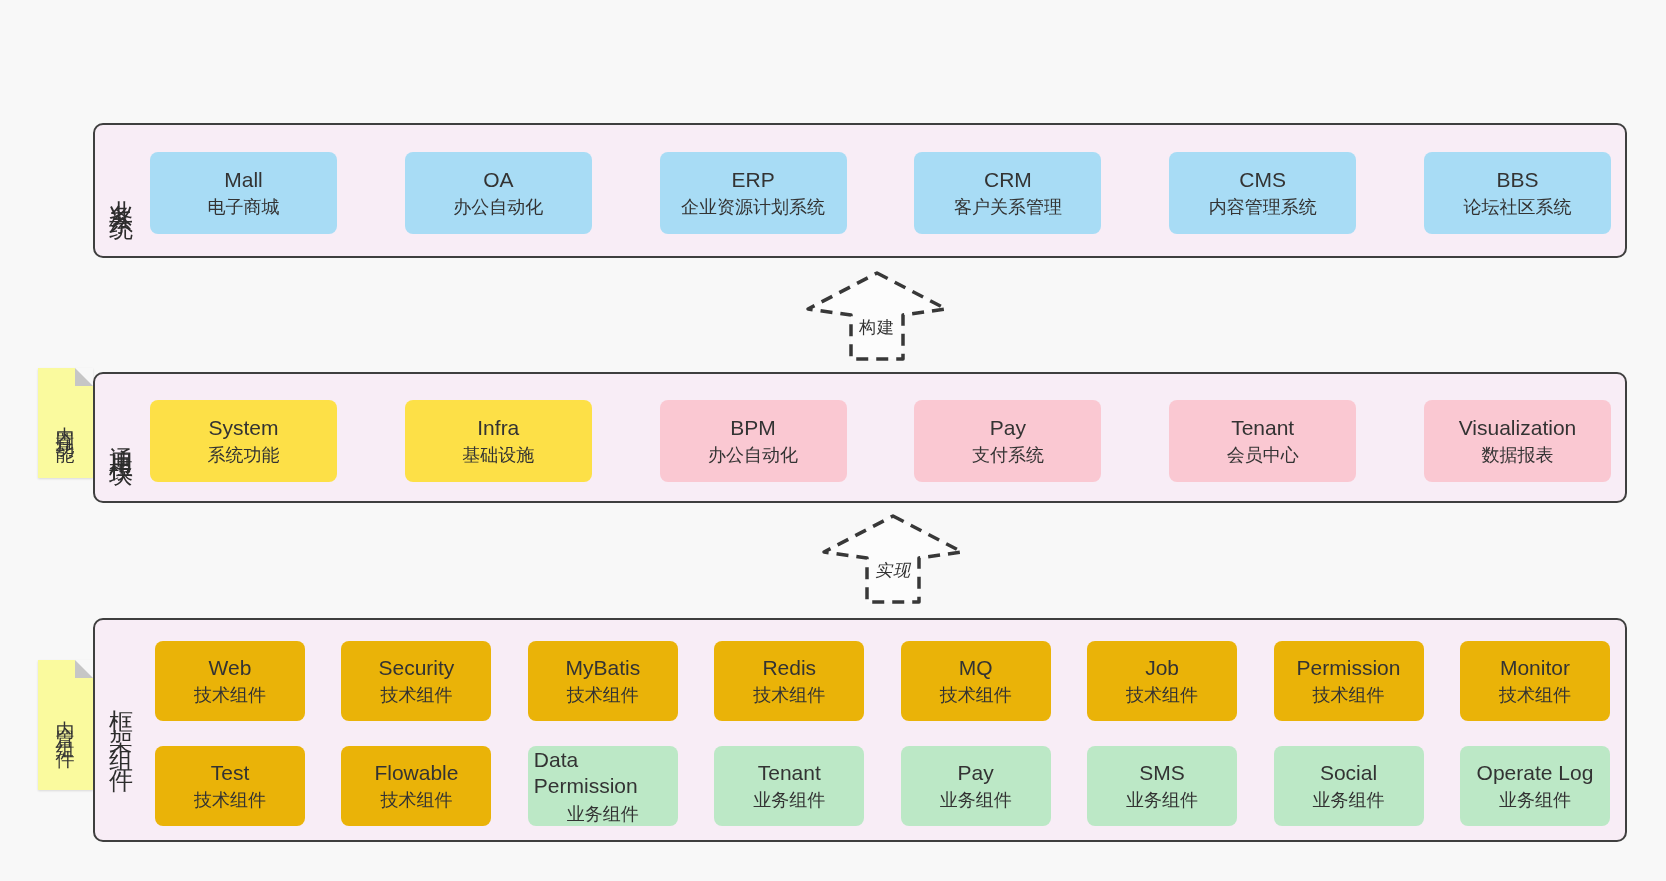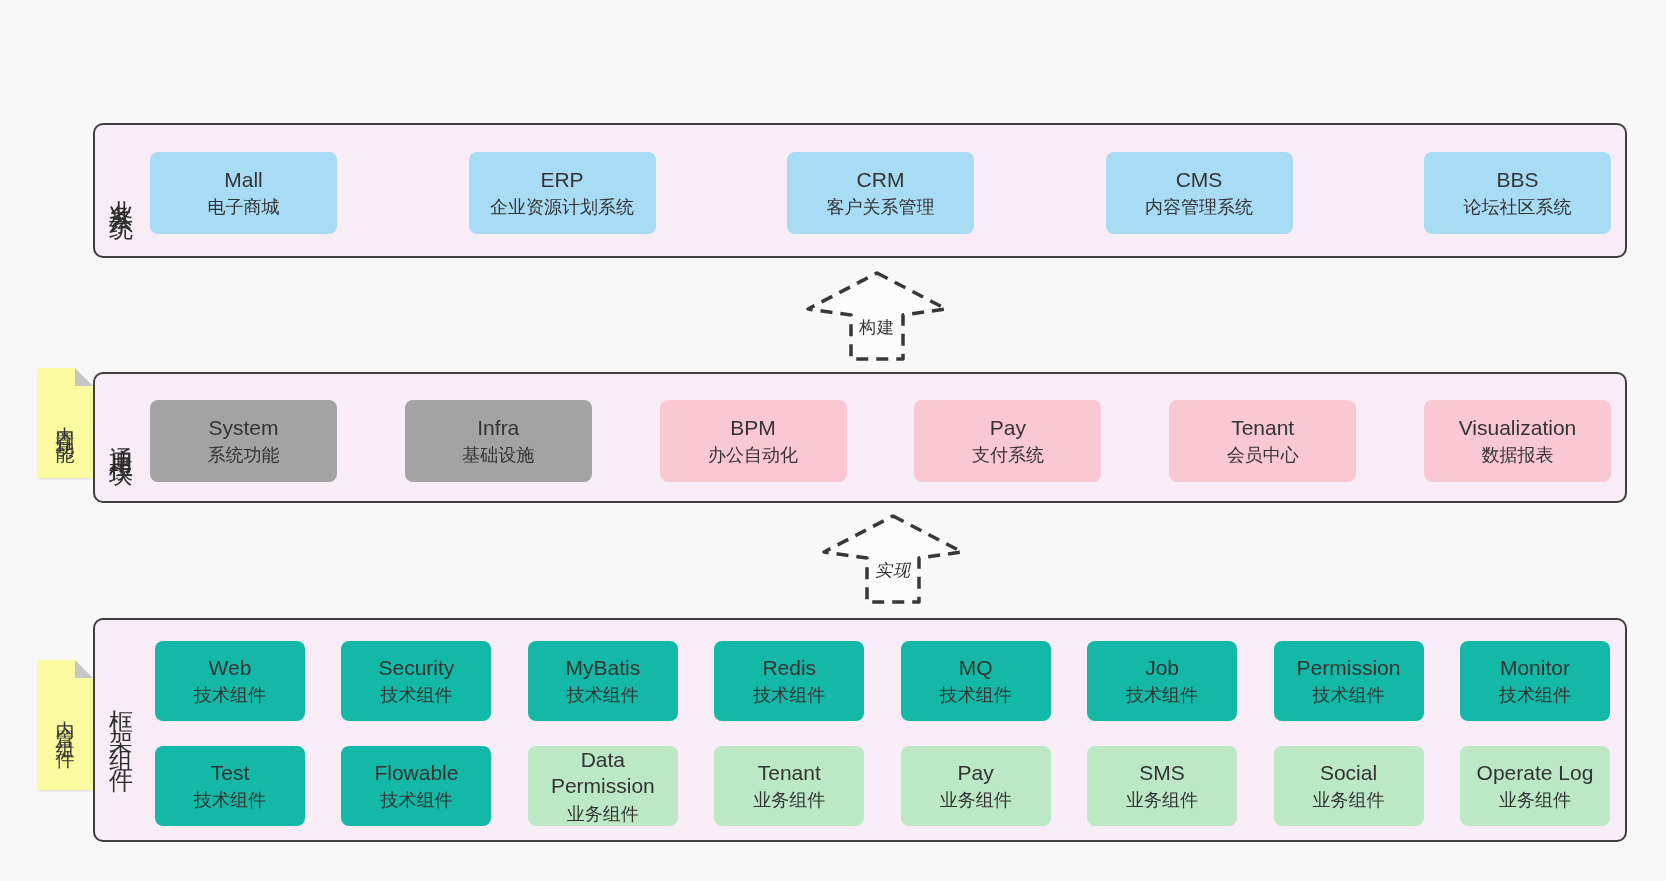--- a/index.html
+++ b/index.html
@@ -43,30 +43,30 @@
   .sticky-framework .sticky-label{letter-spacing:10px;}
   
   .row{position:absolute;display:flex;justify-content:space-between;}
   .row-wide{left:55px;right:14px;top:27px;height:82px;}
   .band-modules .row-wide{top:26px;}
   .row-narrow{left:60px;right:15px;height:80px;}
   .row-fw1{top:21px;}
   .row-fw2{top:126px;}
   .box{
     border-radius:8px;display:flex;flex-direction:column;align-items:center;
-    justify-content:center;text-align:center;box-sizing:border-box;padding:20px 6px;
+    justify-content:center;text-align:left;box-sizing:border-box;padding:20px 6px;
   }
   .box-wide{width:187px;}
   .box-narrow{width:150px;}
   .box .title{font-size:21px;line-height:1.25;}
   .box .sub{font-size:18px;line-height:1.25;margin-top:3px;}
   .c-blue{background:#a8dcf5;}
-  .c-red{background:#a3a3a3;}
+  .c-red{background:#fde047;}
   .c-pink{background:#fac8d2;}
-  .c-green{background:#14b8a6;}
+  .c-green{background:#eab308;}
   .c-lightgreen{background:#bce8c6;}
   
   .arrow{position:absolute;width:142px;height:92px;}
   .arrow-build{left:806px;top:270px;}
   .arrow-implement{left:822px;top:513px;font-style:italic;}
   .arrow svg{position:absolute;left:0;top:0;}
   .arrow-label{
     position:absolute;left:0;right:0;top:46px;text-align:center;
     font-size:17px;color:#333;letter-spacing:1px;
   }
@@ -84,20 +84,24 @@
   </div>
 
   <div class="band band-business">
     <div class="band-label">业务系统</div>
     <div class="row row-wide">
       <div class="box box-wide c-blue">
         <div class="title">Mall</div>
         <div class="sub">电子商城</div>
       </div>
       <div class="box box-wide c-blue">
+        <div class="title">OA</div>
+        <div class="sub">办公自动化</div>
+      </div>
+      <div class="box box-wide c-blue">
         <div class="title">ERP</div>
         <div class="sub">企业资源计划系统</div>
       </div>
       <div class="box box-wide c-blue">
         <div class="title">CRM</div>
         <div class="sub">客户关系管理</div>
       </div>
       <div class="box box-wide c-blue">
         <div class="title">CMS</div>
         <div class="sub">内容管理系统</div>

